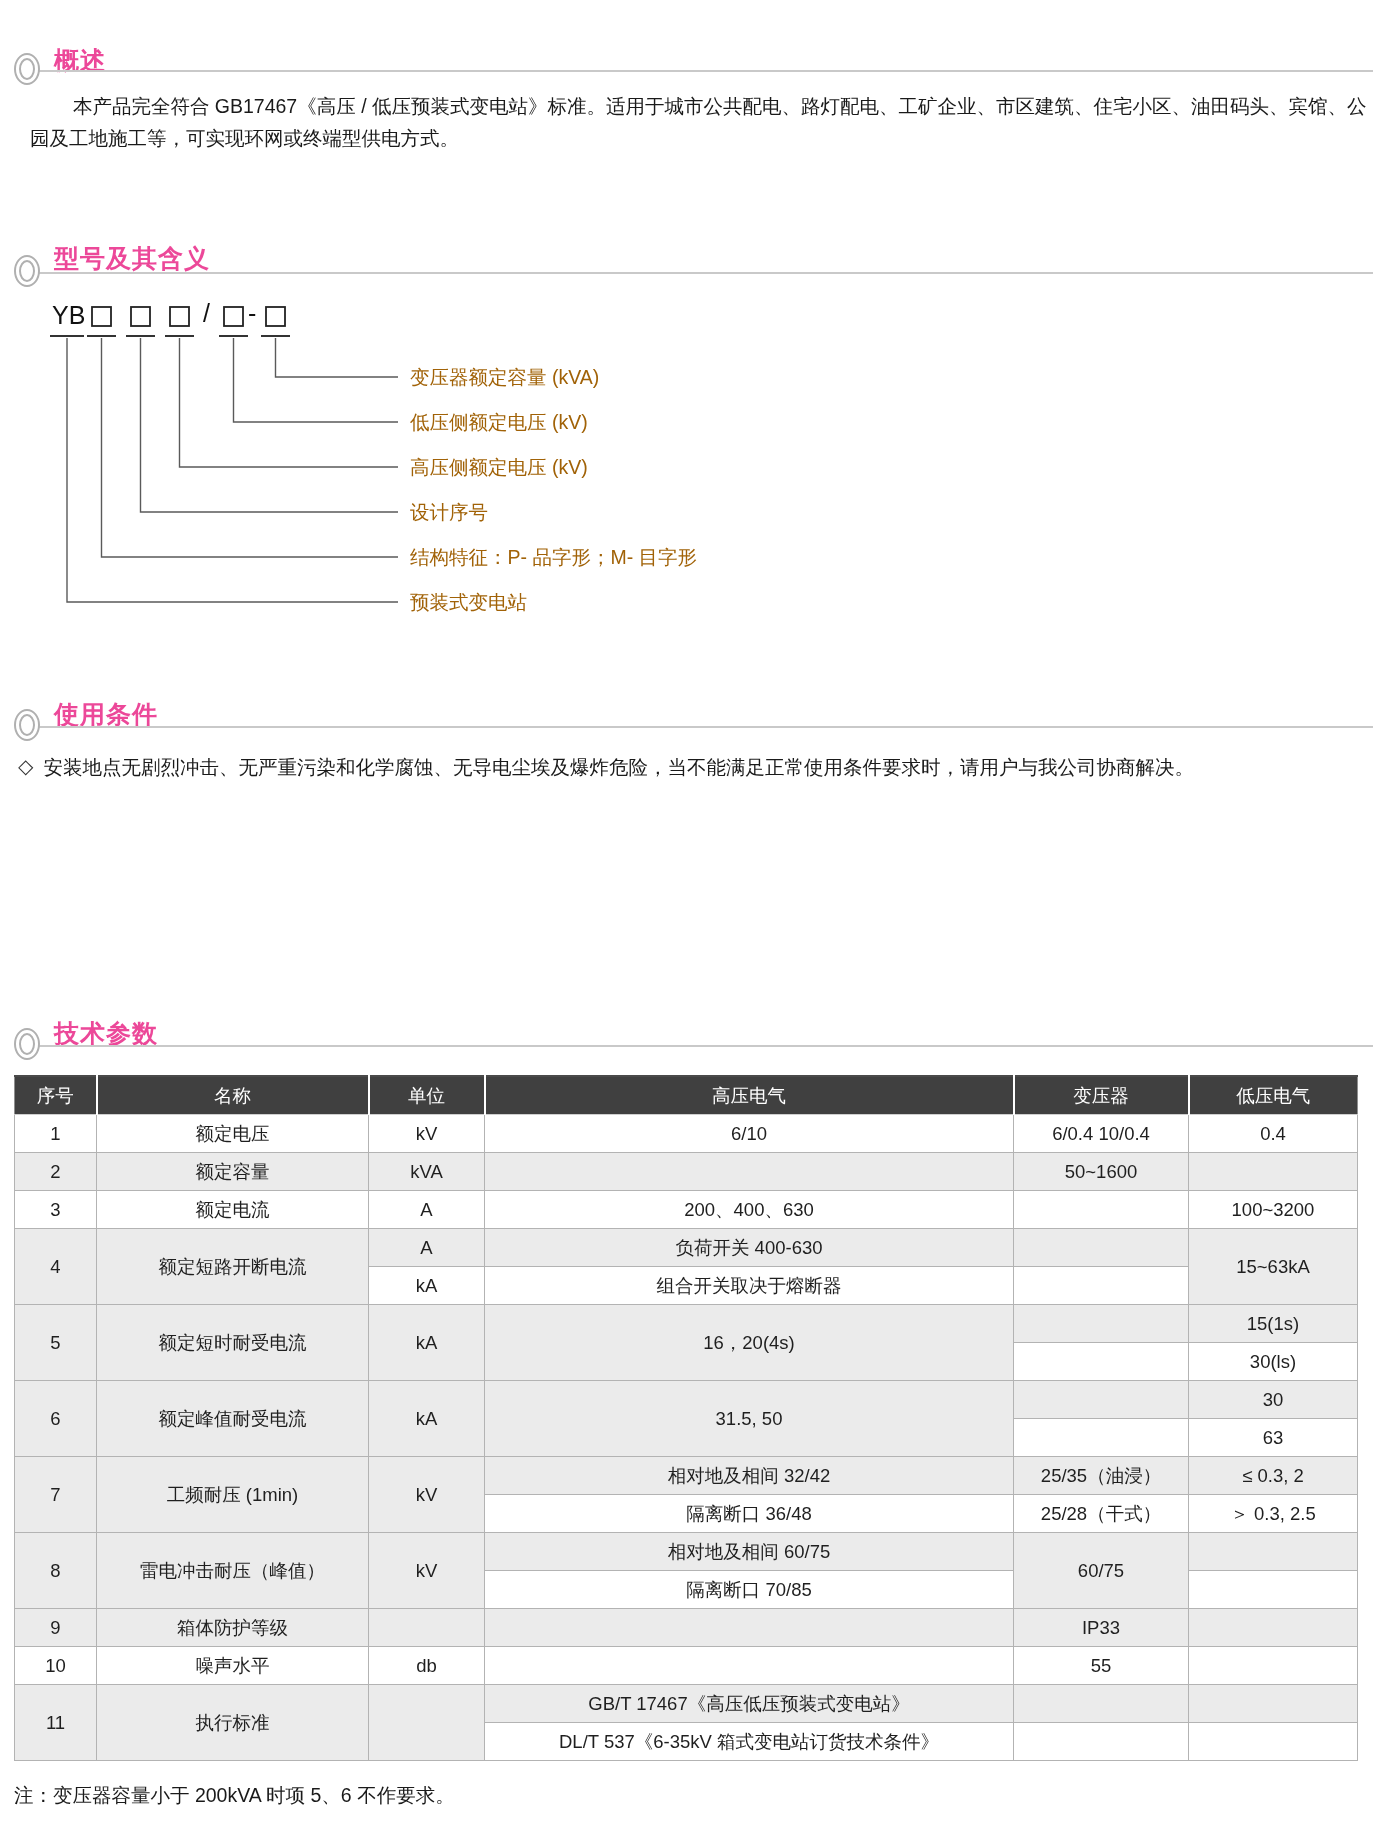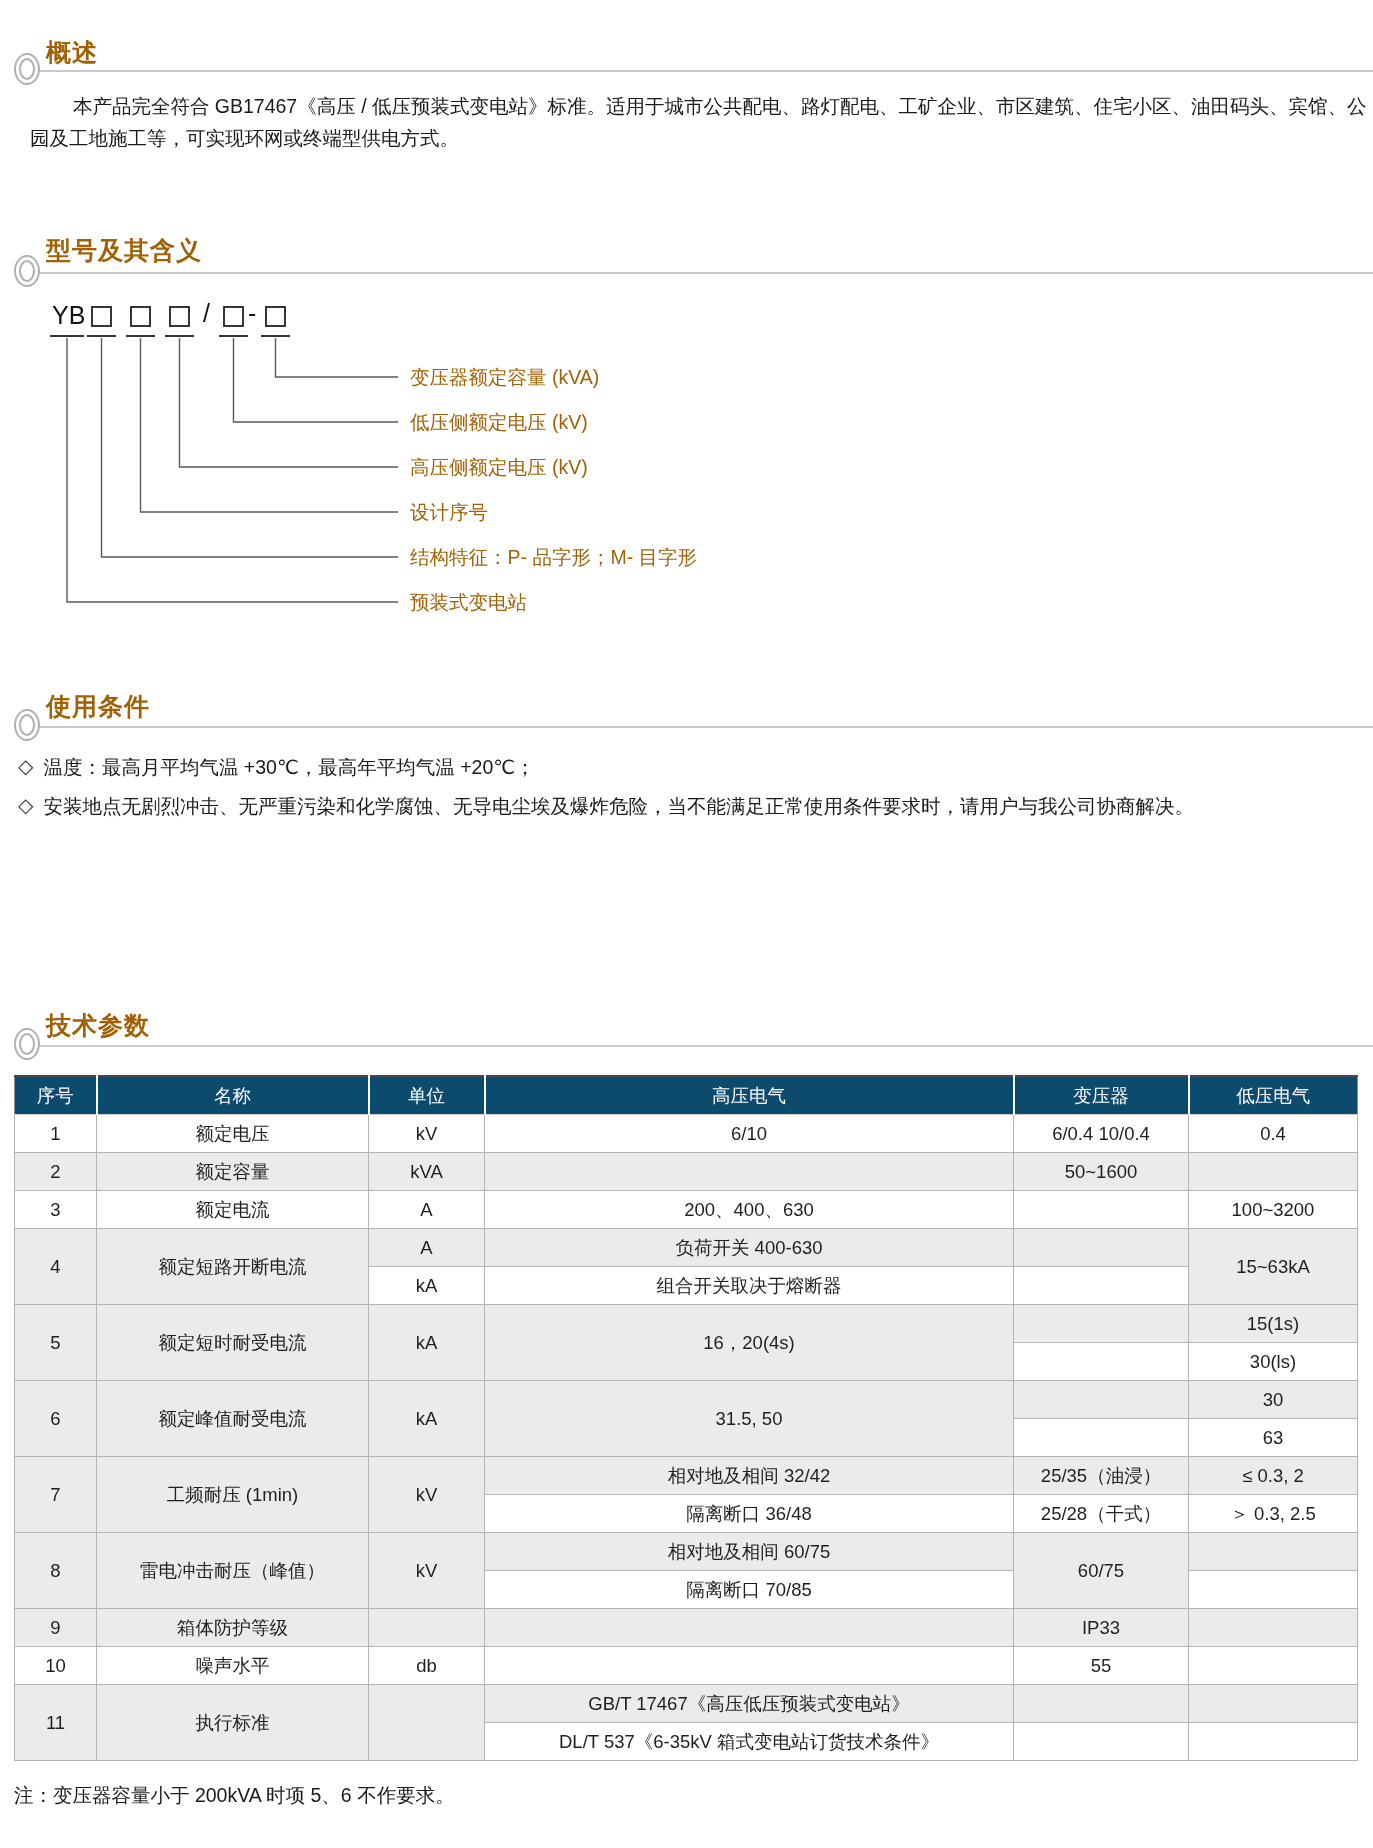--- a/index.html
+++ b/index.html
@@ -1,40 +1,40 @@
 <!DOCTYPE html>
 <html><head>
 <meta charset="utf-8">
 <style>
   html,body{margin:0;padding:0;background:#fff;}
   .page{
     position:relative;width:1373px;height:1848px;background:#ffffff;overflow:hidden;
     font-family:"Liberation Sans","DejaVu Sans",sans-serif;color:#1a1a1a;
   }
   
-  .sec-title{position:absolute;left:46px;margin:0;font-size:25px;font-weight:bold;color:#a16207;letter-spacing:1px;}
+  .sec-title{position:absolute;left:46px;margin:8px;font-size:25px;font-weight:bold;color:#ec4899;letter-spacing:1px;}
   .rule{position:absolute;left:30px;right:0;height:2px;background:#c9c9c9;}
   .ornament{position:absolute;left:-16px;top:-17px;width:26px;height:32px;border:2px solid #b0b0b0;border-radius:50%;background:#fff;box-sizing:border-box;}
   .ornament:before{content:"";position:absolute;left:3px;top:3px;right:3px;bottom:3px;border:2px solid #b0b0b0;border-radius:50%;}
   
   .overview-body{position:absolute;left:30px;top:90px;width:1340px;margin:0;font-size:19.5px;line-height:32px;text-indent:2.2em;}
   
   .diagram-svg{position:absolute;left:0;top:0;pointer-events:none;}
   .code-text{position:absolute;font-size:25px;color:#111;text-align:center;}
   .code-label{position:absolute;left:410px;height:26px;line-height:26px;font-size:19.5px;color:#a16207;white-space:nowrap;}
   
   .cond-list{position:absolute;left:18px;top:748px;}
   .cond-item{height:39px;line-height:39px;font-size:19.5px;white-space:nowrap;}
   .diamond{display:inline-block;margin-right:10px;font-size:20px;color:#333;transform:translateY(-1px);}
   
   .params-table{position:absolute;left:14px;top:1075px;width:1343px;border-collapse:collapse;table-layout:fixed;}
   .params-table th,.params-table td{border:1px solid #b3b3b3;text-align:center;vertical-align:middle;
     font-size:18.5px;font-weight:normal;padding:0 4px;overflow:hidden;}
   .params-table{border:1px solid #8f8f8f;border-top:2px solid #4a4a4a;}
-  .params-table th{background:#0c4a6e;color:#ffffff;height:37px;border:none;border-left:2px solid #ffffff;border-bottom:1px solid #cfcfcf;}
+  .params-table th{background:#404040;color:#ffffff;height:37px;border:none;border-left:2px solid #ffffff;border-bottom:1px solid #cfcfcf;}
   .params-table th:first-child{border-left:none;}
   .params-table td{height:37px;background:#ffffff;color:#1f1f1f;}
   .params-table tbody tr:nth-child(even)>td{background:#ebebeb;}
   .table-note{position:absolute;left:14px;top:1782px;margin:0;font-size:19.5px;}
 </style>
 </head>
 <body>
 
 <div class="page">
 
@@ -85,21 +85,20 @@
   <span class="code-label" style="top:454px">高压侧额定电压 (kV)</span>
   <span class="code-label" style="top:499px">设计序号</span>
   <span class="code-label" style="top:544px">结构特征：P- 品字形；M- 目字形</span>
   <span class="code-label" style="top:589px">预装式变电站</span>
 
   <h2 class="sec-title" style="top:690px">使用条件</h2>
   <div class="rule" style="top:726px">
     <span class="ornament"></span>
   </div>
   <div class="cond-list">
-    <div class="cond-item"><span class="diamond">◇</span><span>温度：最高月平均气温 +30℃，最高年平均气温 +20℃；</span></div>
     <div class="cond-item"><span class="diamond">◇</span><span>安装地点无剧烈冲击、无严重污染和化学腐蚀、无导电尘埃及爆炸危险，当不能满足正常使用条件要求时，请用户与我公司协商解决。</span></div>
   </div>
 
   <h2 class="sec-title" style="top:1009px">技术参数</h2>
   <div class="rule" style="top:1045px">
     <span class="ornament"></span>
   </div>
 
   <table class="params-table">
     <colgroup>

